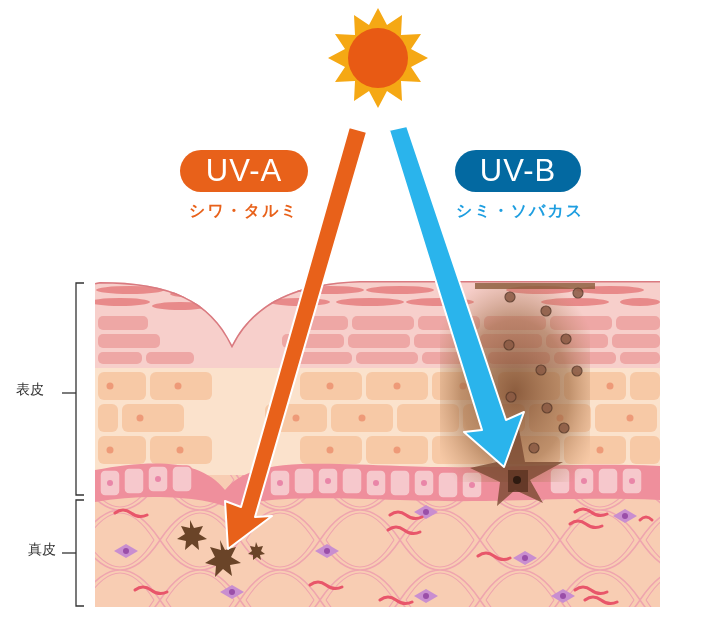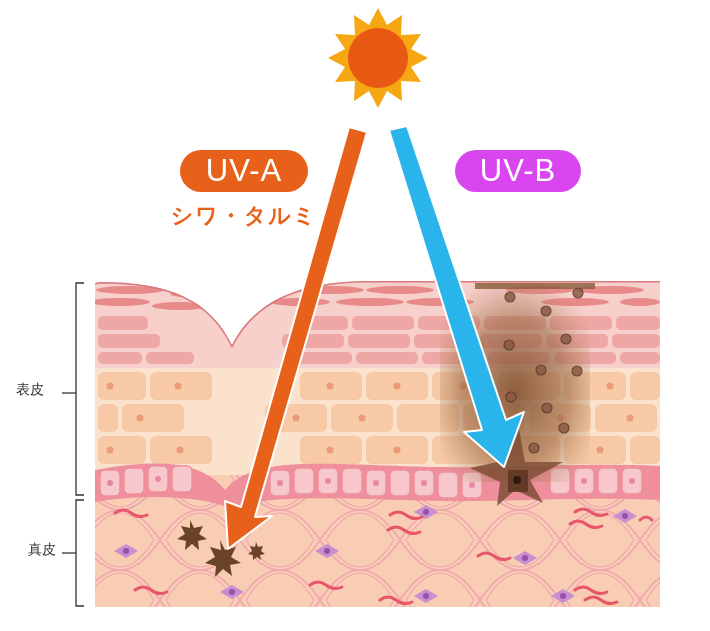--- a/index.html
+++ b/index.html
@@ -3,21 +3,21 @@
 <meta charset="utf-8">
 <style>
   html, body { margin: 0; padding: 0; background: #ffffff; }
   body { width: 710px; height: 631px; position: relative; overflow: hidden;
          font-family: "DejaVu Sans", "Liberation Sans", sans-serif; }
   .stage { position: absolute; left: 0; top: 0; width: 710px; height: 463px; }
   svg.art { position: absolute; left: 0; top: 0; }
   .pill { position: absolute; height: 42px; border-radius: 21px; color: #fff;
           font-size: 31px; line-height: 42px; text-align: center; letter-spacing: 1px;
           font-family: "Liberation Sans", "DejaVu Sans", sans-serif; }
-  .sub { position: absolute; font-size: 22px; font-weight: bold; letter-spacing: 2px; text-align: center; }
+  .sub { position: absolute; font-size: 16px; font-weight: bold; letter-spacing: 2px; text-align: center; }
   .layer-label { position: absolute; font-size: 14px; color: #333333; }
 </style>
 </head>
 <body>
 
 <div class="stage">
 
 <svg class="art" width="710" height="631" viewBox="0 0 710 631">
   <defs>
     <clipPath id="skinClip">
@@ -239,18 +239,19 @@
   </g>
 
   <g>
     <polygon points="389,130 407,126 506,420 524,412 504,467 464,432 482,430" fill="#2ab4ec" stroke="#ffffff" stroke-width="2" stroke-linejoin="round"></polygon>
   </g>
 </svg>
 
 <div class="pill" style="left:180px; top:150px; width:128px; background:#e8611a;">UV-A</div>
 <div class="sub" style="left:168px; top:201px; width:152px; color:#e8611a;">シワ・タルミ</div>
 
-<div class="pill" style="left:455px; top:150px; width:126px; background:#d946ef;">UV-B</div>
+<div class="pill" style="left:455px; top:150px; width:126px; background:#0369a1;">UV-B</div>
+<div class="sub" style="left:440px; top:201px; width:160px; color:#1e9ee0;">シミ・ソバカス</div>
 
 <div class="layer-label" style="left:16px; top:381px;">表皮</div>
 <div class="layer-label" style="left:28px; top:541px;">真皮</div>
 
 </div>
 
 </body></html>

